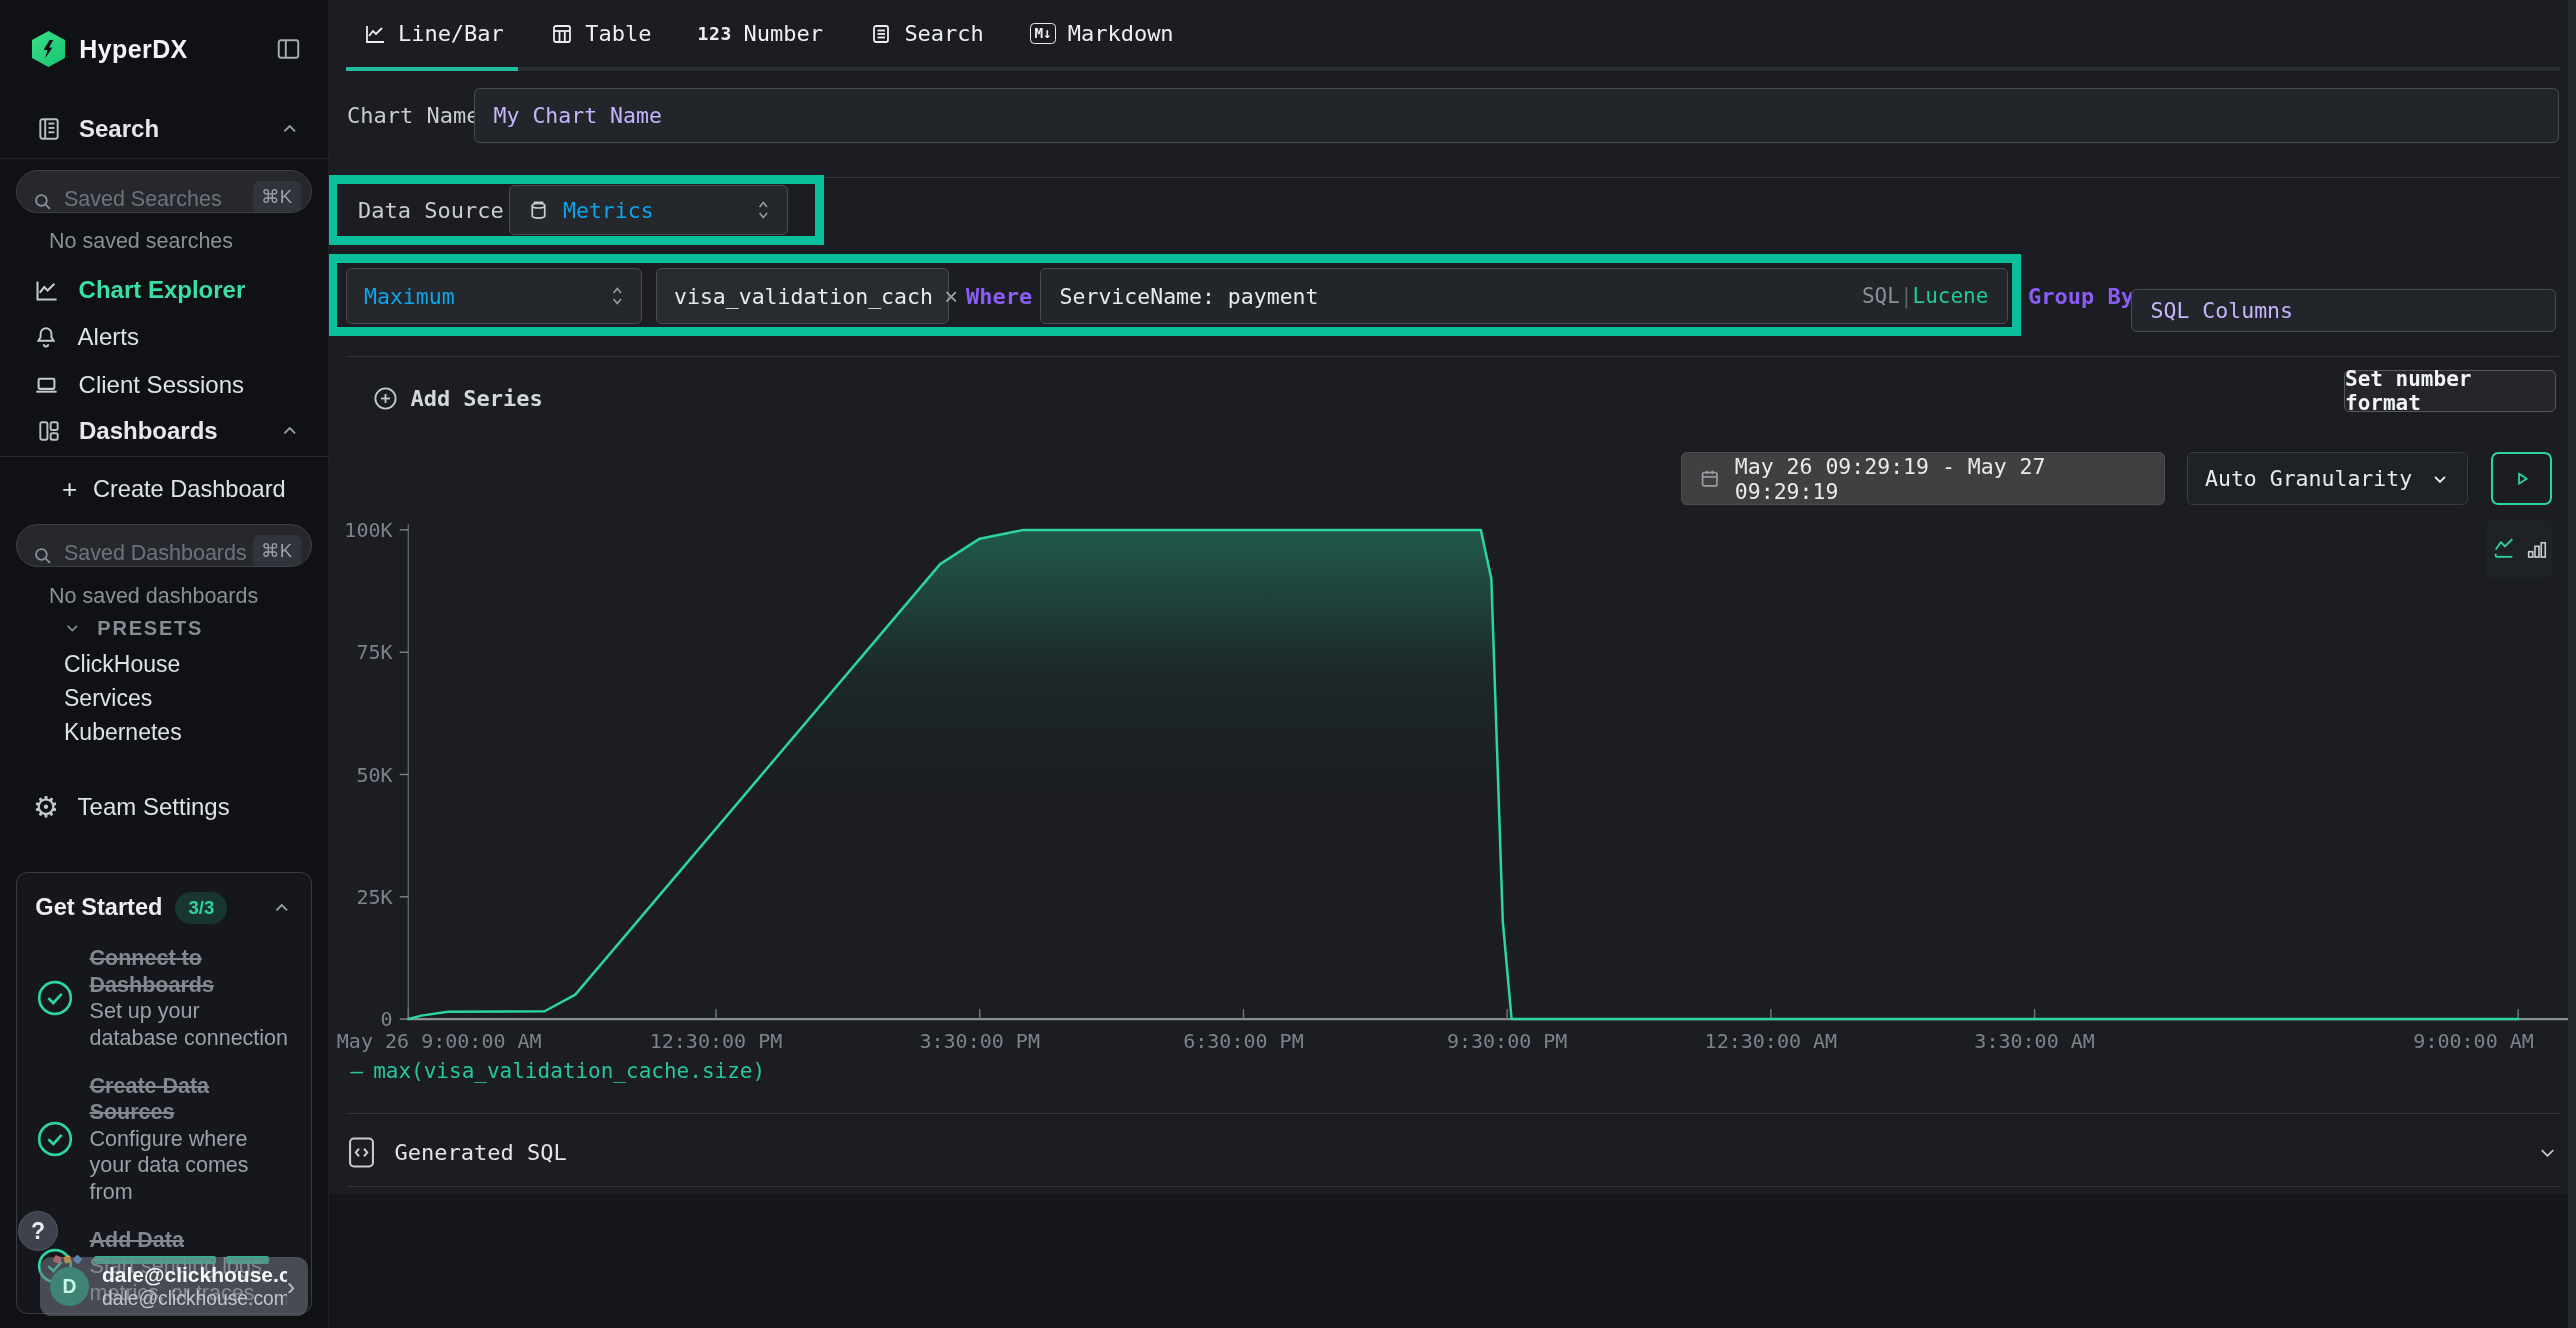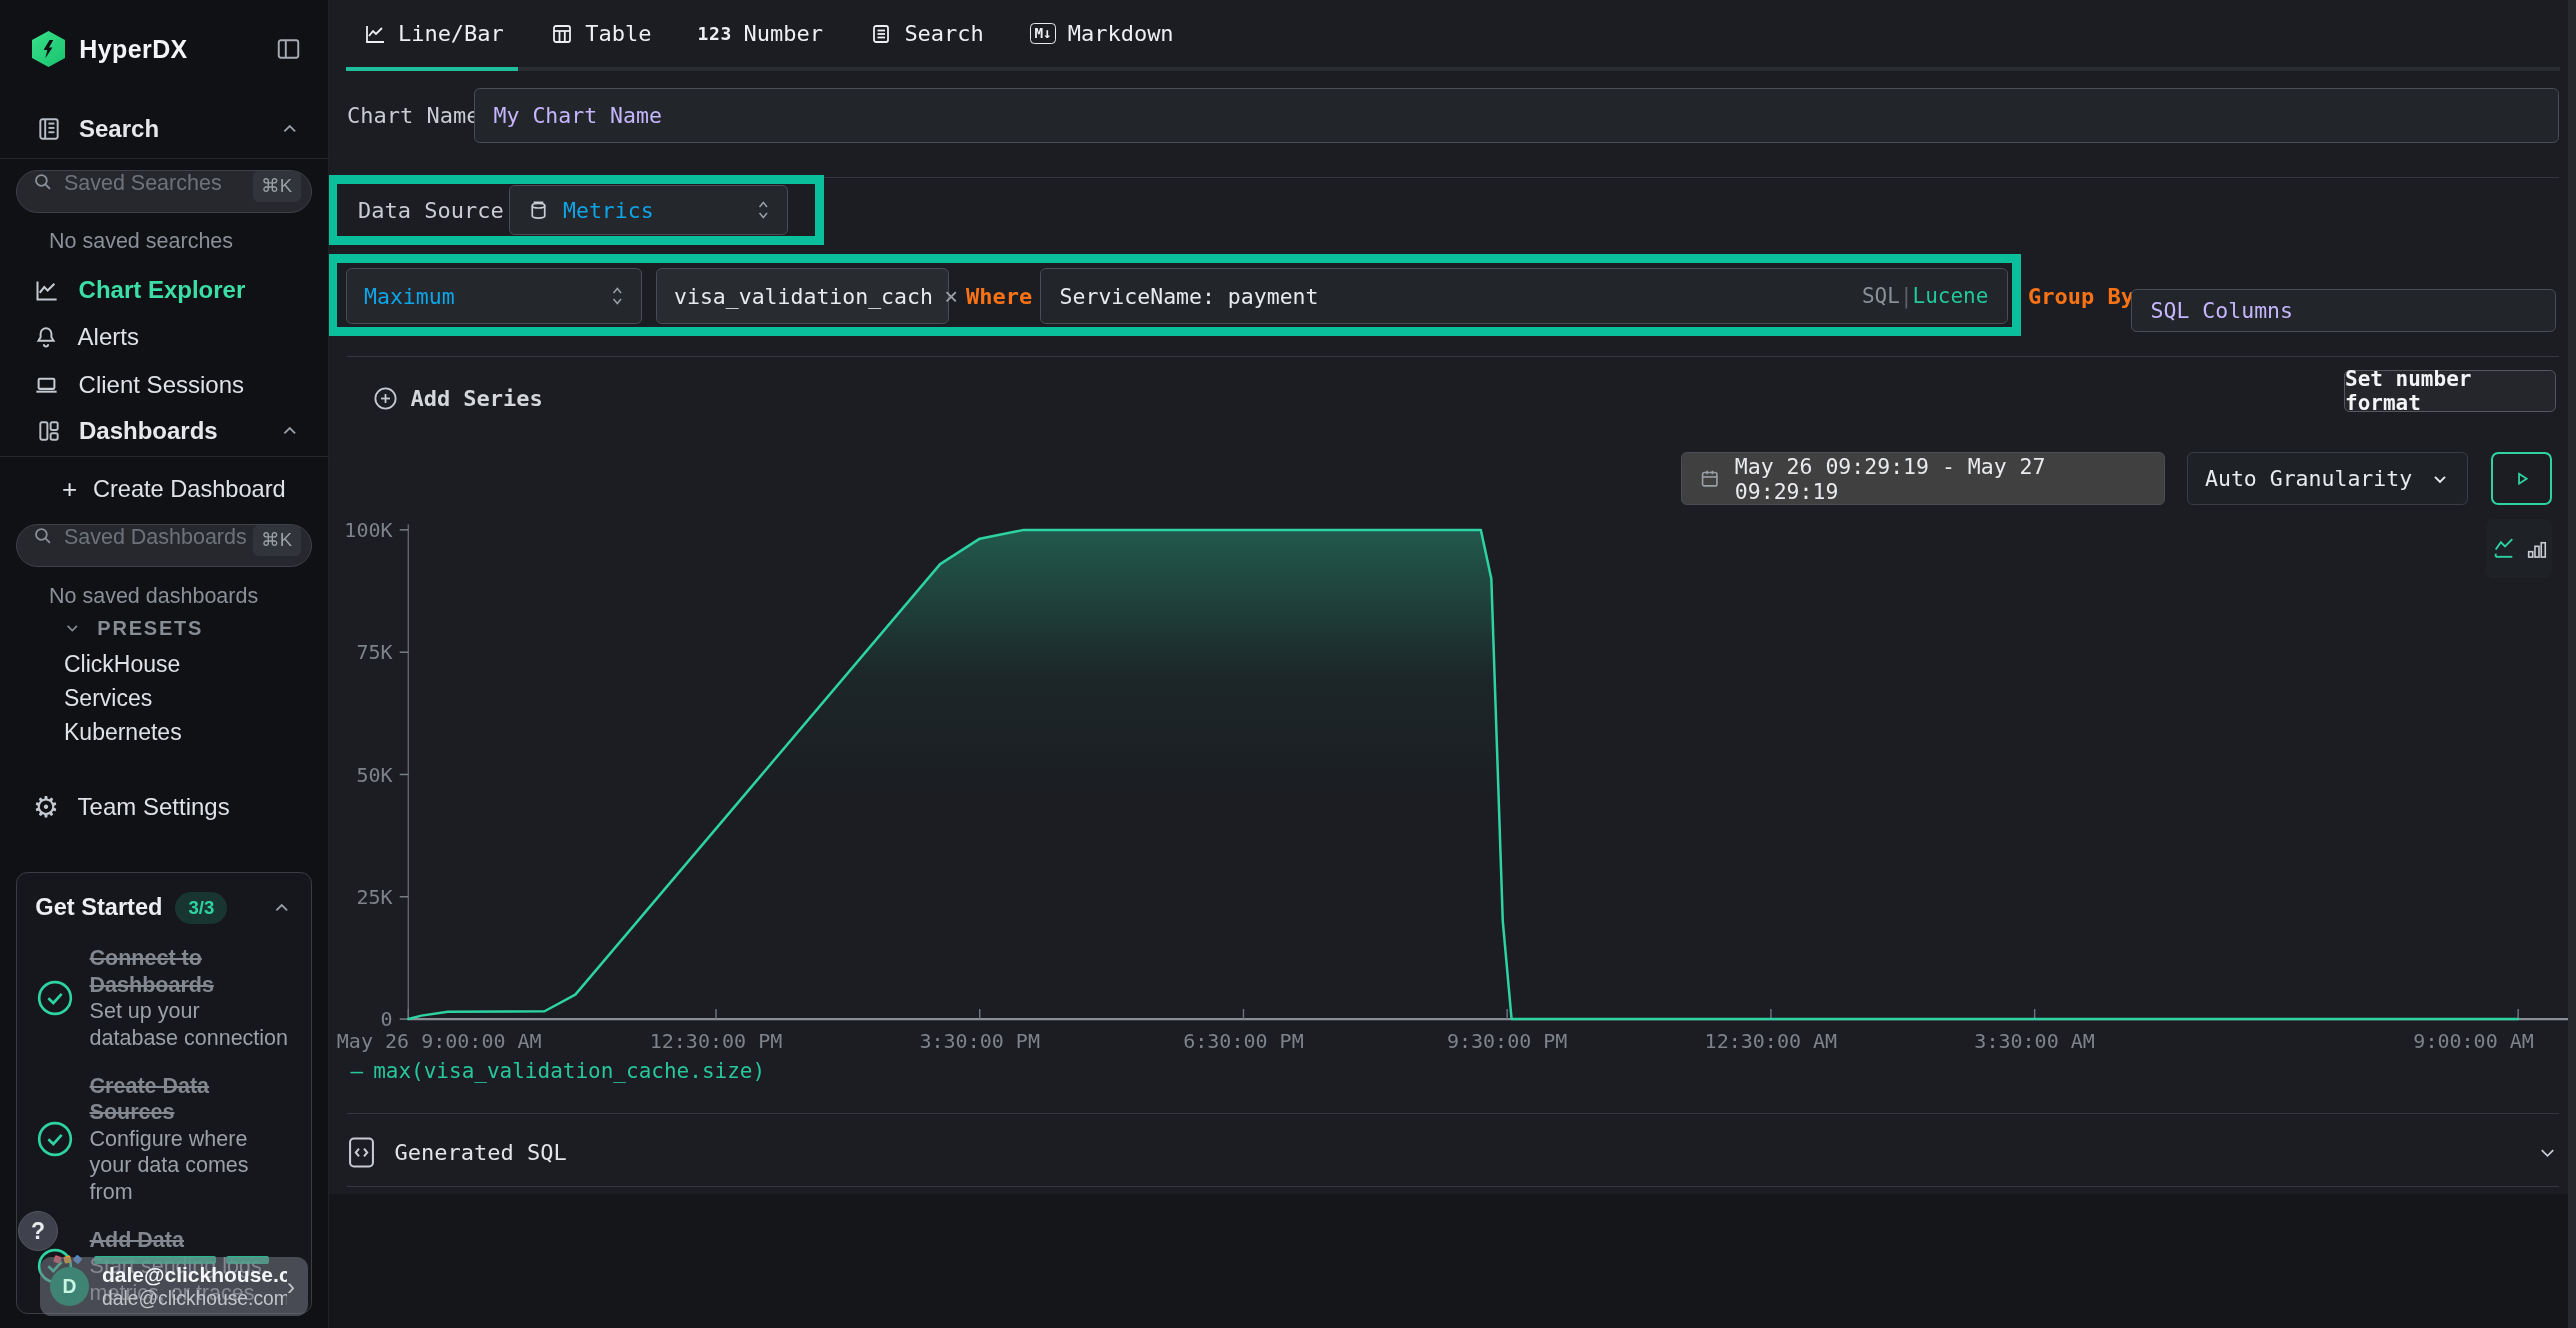--- a/index.html
+++ b/index.html
@@ -16,21 +16,21 @@
     clip-path:polygon(50% 0,100% 25%,100% 75%,50% 100%,0 75%,0 25%); display:flex;
     align-items:center; justify-content:center; }
   .logo-bolt { width:10px; height:18.6px; background:#0F1115;
     clip-path:polygon(62% 0,100% 0,55% 42%,90% 42%,18% 100%,38% 55%,0 55%); }
   .logo-title { margin-left:14.3px; font-weight:bold; font-size:25px; color:#F2F4F6; letter-spacing:0.4px; }
   .collapse-btn { margin-left:auto; color:#A6ABB3; }
   .side-head { height:40px; padding:0 29px 0 36px; color:#E6E8EB; font-size:24px; font-weight:600; }
   .side-head .chev { margin-left:auto; color:#9AA0A8; }
   .side-div { position:absolute; left:0; width:329px; height:1.4px; background:#24262B; }
   .pill { position:absolute; left:15.7px; width:296px; height:43px; background:#26282E;
-    border:1.4px solid #3E4149; border-radius:715px; display:flex; align-items:flex-start;
+    border:1.4px solid #3E4149; border-radius:715px; display:flex; align-items:flex-end;
     padding:0 10px 0 15.7px; }
   .pill-text { color:#6E737B; font-size:21.5px; margin-left:10px; flex:1; }
   .kbd { background:#31343A; color:#9AA0A8; font-size:18.6px; border-radius:5.7px; padding:4.3px 8.6px; }
   .side-note { position:absolute; left:49px; color:#8A8F98; font-size:21.5px; }
   .side-item { height:42px; padding:0 29px 0 33px; color:#DFE2E6; font-size:24px; gap:18.6px; cursor:pointer; }
   .side-item.active { color:#3BDFA5; font-weight:600; }
   .side-sub { position:absolute; left:64px; color:#DFE2E6; font-size:23px; }
   .presets { position:absolute; left:63px; display:flex; align-items:center; gap:15.7px;
     color:#878C95; font-size:20px; letter-spacing:1.8px; font-weight:600; }
   .icon { flex:none; display:inline-flex; }
@@ -84,21 +84,21 @@
   .divider { position:absolute; left:18px; width:2212px; height:1.4px; background:#34373D; }
 
   .annot { position:absolute; border:9.3px solid #0ABF9C; z-index:3; pointer-events:none; }
 
   .select { position:absolute; background:#24272C; border:1.4px solid #4A4D54; border-radius:5.7px;
     display:flex; align-items:center; padding:0 14.3px 0 17px; color:#0ea5e9; font-size:21.5px; }
   .select .chevs { margin-left:auto; color:#9AA0A8; }
   .tag { position:absolute; background:#282B30; border:1.4px solid #4A4D54; border-radius:5.7px;
     display:flex; align-items:center; padding:0 13px 0 17px; color:#E8EAED; font-size:21.5px; gap:11.4px; }
   .tag .x { color:#9AA0A6; font-size:23px; }
-  .bold-label { font-weight:bold; color:#f97316; }
+  .bold-label { font-weight:bold; color:#8b5cf6; }
   .lang-switch { margin-left:auto; font-size:21px; display:flex; }
   .lang-sql { color:#8A8F98; } .lang-sep { color:#5E626A; } .lang-lucene { color:#20C997; }
 
   .add-series { position:absolute; left:43px; top:372px; height:53px; display:flex;
     align-items:center; gap:11.4px; color:#D4D7DC; }
   .add-series .lbl { font-size:22px; font-weight:bold; }
   .btn-outline { position:absolute; background:#24262C; border:1.4px solid #56585F; border-radius:5.7px;
     display:flex; align-items:center; justify-content:center; color:#F2F4F6;
     font-weight:bold; font-size:21px; }
 

